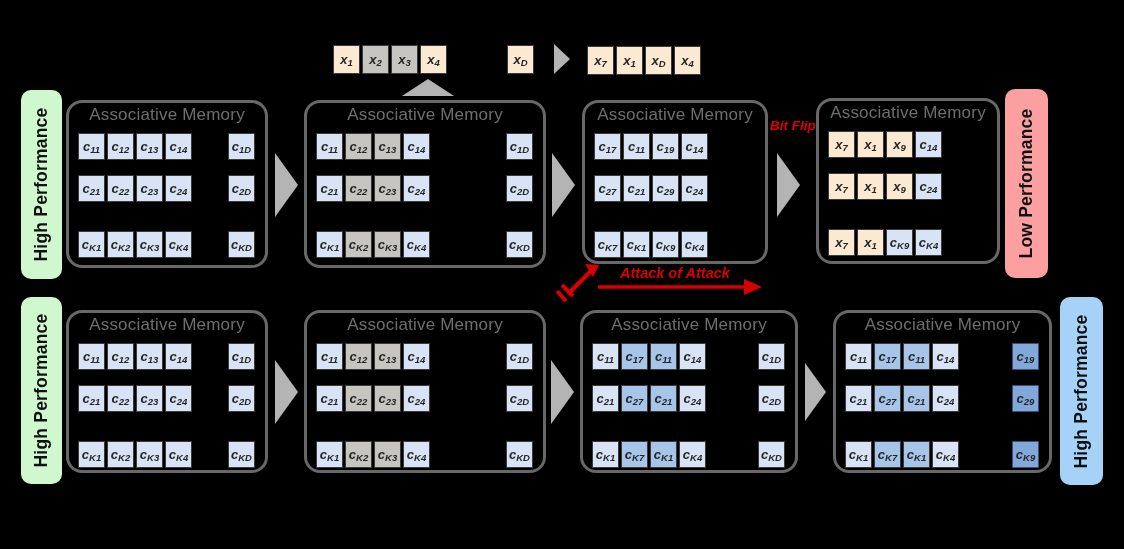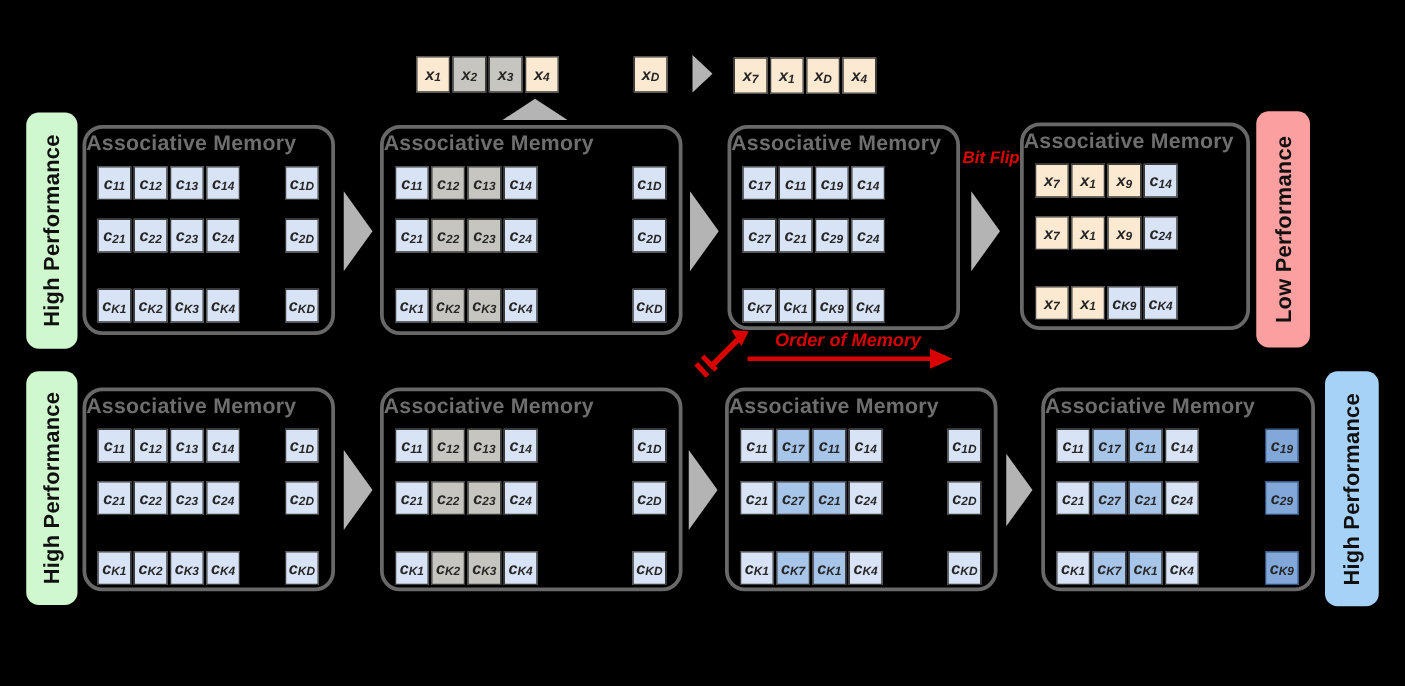--- a/index.html
+++ b/index.html
@@ -13,21 +13,21 @@
   .cell i{font-style:italic;font-size:13px;line-height:1;}
   .cell .sub{font-size:9.5px;position:relative;top:3.5px;line-height:1;}
   .v-light{background:#D8E4F5;}
   .v-gray {background:#C7C5BF;}
   .v-cream{background:#FBE9D1;}
   .v-mid  {background:#A7C4E9;}
   .v-dark {background:#82A8DA;border-color:#31517C;}
 
   
   .am-box{position:absolute;box-sizing:border-box;border:3px solid #686868;border-radius:16px;}
-  .am-title{margin-top:2px;font-weight:bold;font-size:17px;color:#6e6e6e;
+  .am-title{text-align:center;margin-top:2px;font-weight:normal;font-size:17px;color:#6e6e6e;
             letter-spacing:.2px;white-space:nowrap;}
   .cell-row{position:absolute;left:9px;right:10px;display:flex;gap:2px;}
   .row-0{top:30px}.row-1{top:72px}.row-2{top:128px}
   .d-cell{margin-left:auto;}
 
   
   .strip{position:absolute;display:flex;gap:2px;}
   .strip .cell{height:29px;}
 
   
@@ -373,21 +373,21 @@
 
   <div class="bit-flip">Bit Flip</div>
   <svg class="attack-svg" width="215" height="46" viewBox="0 0 215 46">
     <line x1="16" y1="38" x2="40" y2="14" stroke="#D80000" stroke-width="4.5"></line>
     <polygon points="33,8 47,9 41,21" fill="#D80000"></polygon>
     <line x1="10" y1="29" x2="21" y2="40" stroke="#D80000" stroke-width="4"></line>
     <line x1="5" y1="35" x2="14" y2="45" stroke="#D80000" stroke-width="4"></line>
     <line x1="46" y1="31" x2="194" y2="31" stroke="#D80000" stroke-width="3.5"></line>
     <polygon points="192,23 210,31 192,39" fill="#D80000"></polygon>
   </svg>
-  <div class="attack-text">Order of Memory</div>
+  <div class="attack-text">Attack of Attack</div>
 
   <div class="am-box" style="left:66px;top:310px;width:202px;height:163px">
       <div class="am-title">Associative Memory</div>
       <div class="cell-row row-0">
         <span class="cell v-light">
           <i>c</i>
           <span class="sub">11</span>
         </span>
         <span class="cell v-light">
           <i>c</i>

